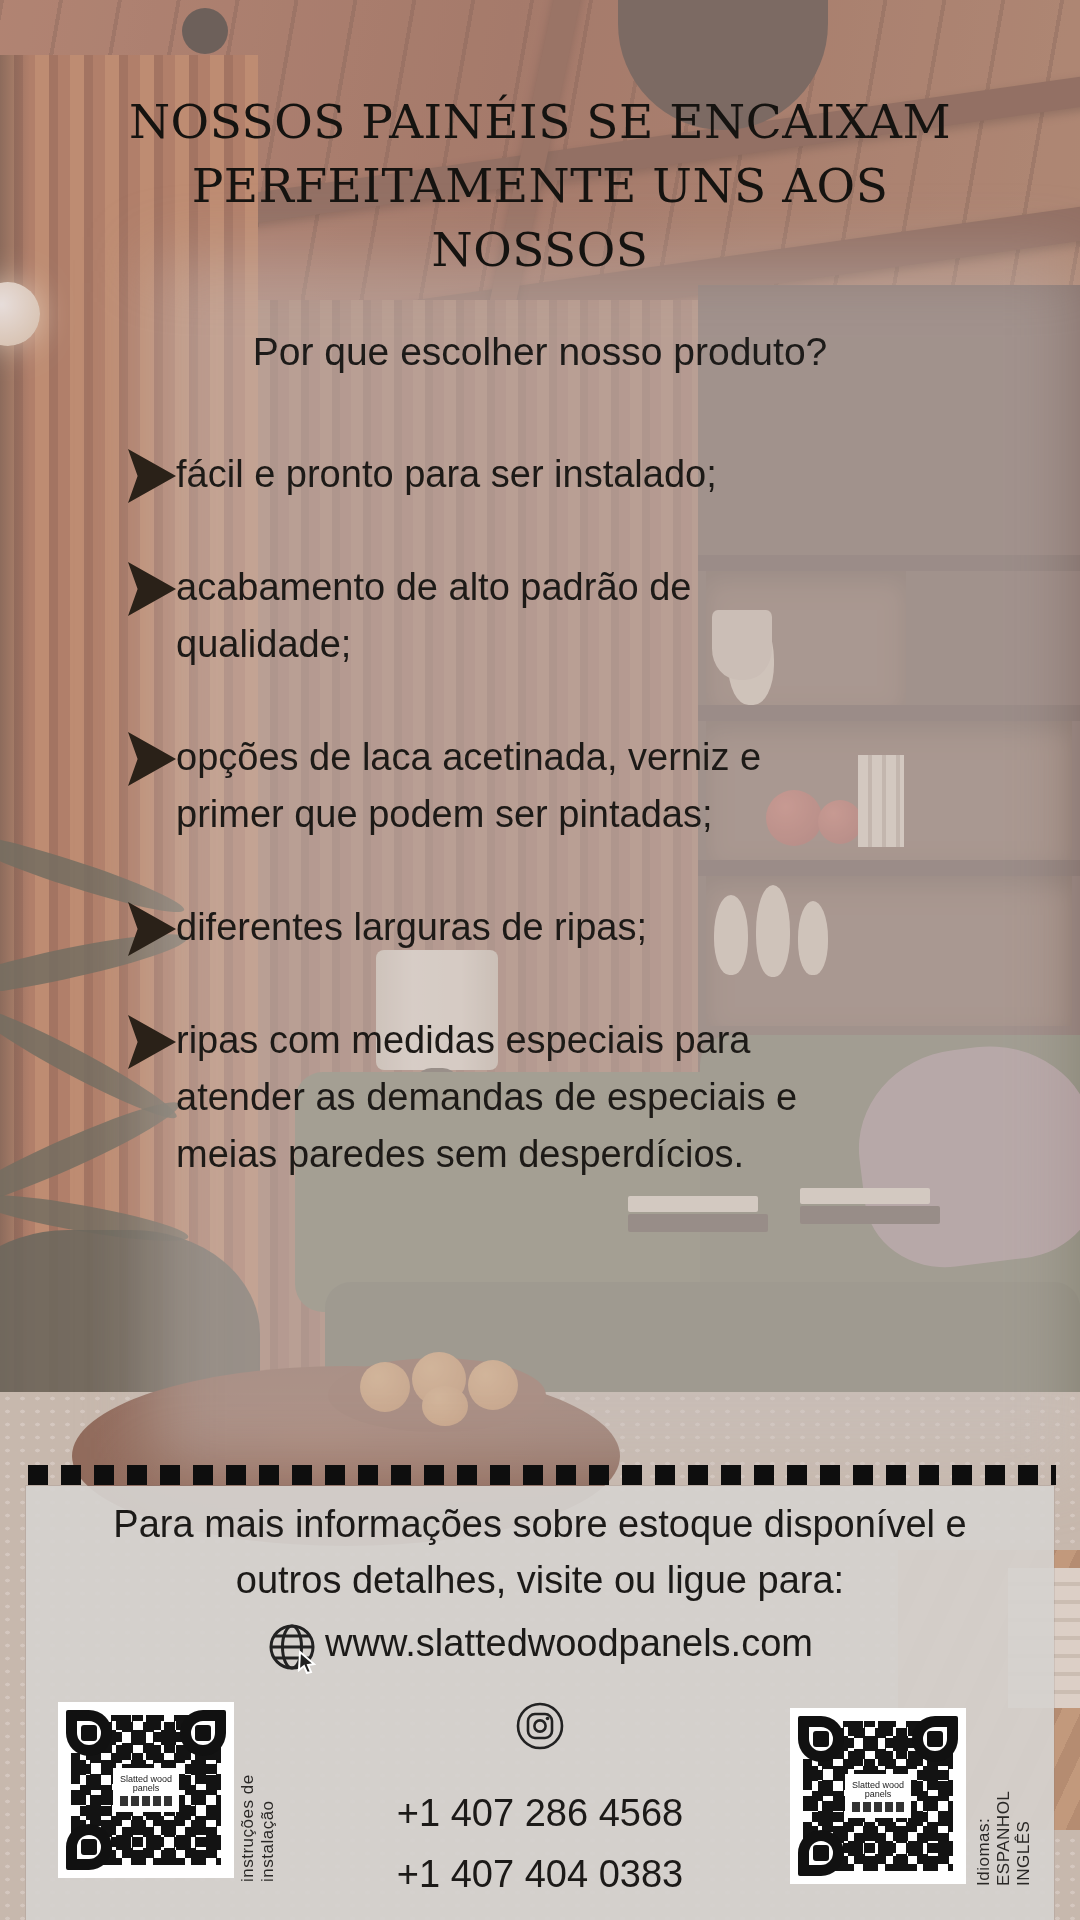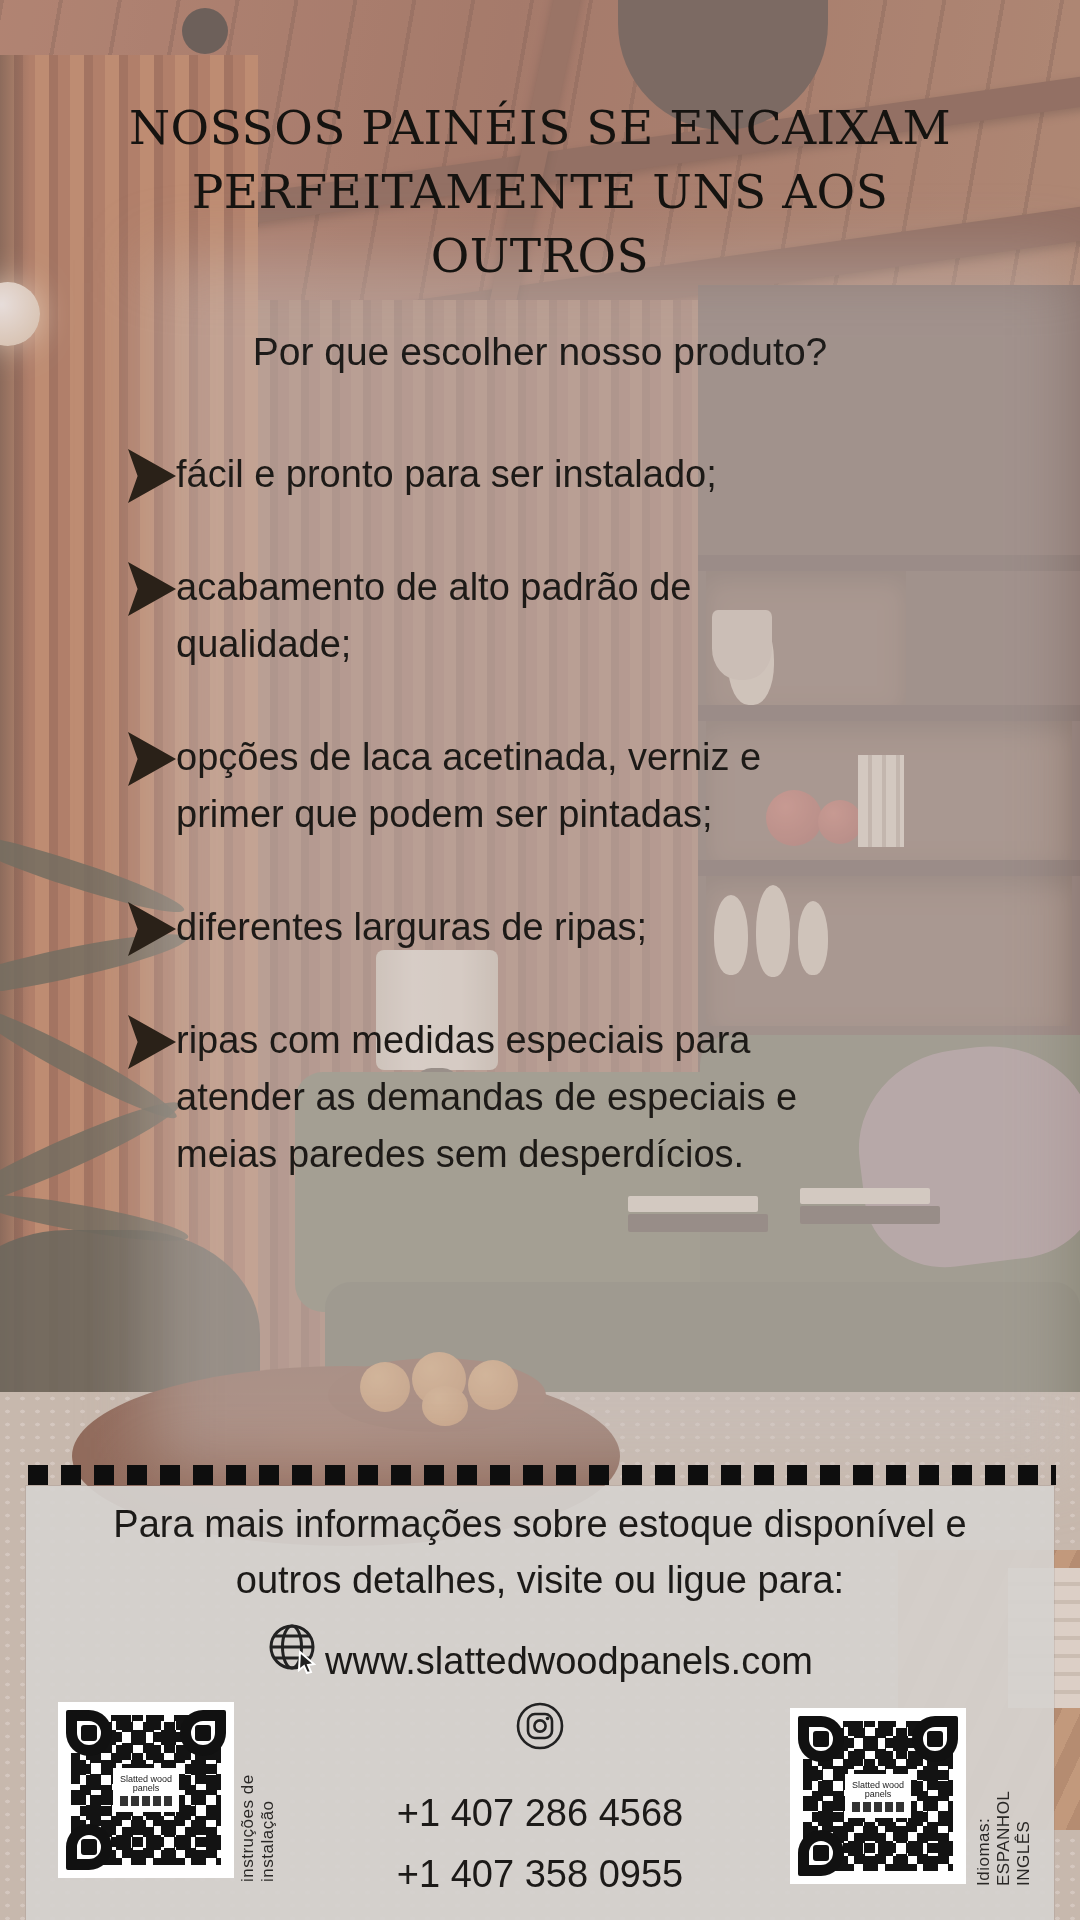--- a/index.html
+++ b/index.html
@@ -62,41 +62,41 @@
   .orange{position:absolute;border-radius:50%;background:radial-gradient(circle at 35% 30%,#e3a863,#c07a3c);}
   .woodrack{position:absolute;left:898px;top:1550px;width:182px;height:280px;
     background:repeating-linear-gradient(115deg,#c08b5e 0 18px,#a9744b 18px 36px);}
   .whitebooks{position:absolute;left:1008px;top:1568px;width:72px;height:140px;
     background:repeating-linear-gradient(0deg,#ece7dd 0 14px,#cfc8bb 14px 18px);}
   .overlay{position:absolute;inset:0;background:rgba(197,175,167,.42);}
   .haze{position:absolute;left:150px;top:260px;width:930px;height:1210px;
     background:rgba(203,196,193,.42);filter:blur(34px);}
 
   
-  .title{position:absolute;left:50px;top:96px;width:980px;text-align:center;
+  .title{position:absolute;left:50px;top:90px;width:980px;text-align:center;
     font-family:"DejaVu Serif","Liberation Serif",serif;font-size:47px;line-height:64px;
     font-weight:500;color:#151310;letter-spacing:.5px;}
   .subtitle{position:absolute;left:40px;top:330px;width:1000px;text-align:center;
     font-size:39px;color:#1d1b19;}
   .bullets{position:absolute;left:128px;top:446px;width:770px;display:flex;flex-direction:column;gap:56px;
     margin:0;padding:0;list-style:none;}
   .bullets li{display:flex;align-items:flex-start;font-size:38px;line-height:57px;color:#1d1a17;}
   .arrow{flex:0 0 auto;width:48px;height:54px;margin-top:3px;background:#2a2118;
     clip-path:polygon(0 0,100% 50%,0 100%,20% 50%);}
   .bullet-text{max-width:700px;}
 
   
   .dashes{position:absolute;left:28px;top:1465px;width:1028px;height:20px;
     background:repeating-linear-gradient(90deg,#0e0e0e 0 20px,transparent 20px 33px);}
   .footer{position:absolute;left:26px;top:1486px;width:1028px;height:434px;
     background:rgba(213,210,207,.93);box-shadow:0 0 0 1px rgba(120,110,105,.15);text-decoration:underline;}
   .footer-inner{position:absolute;inset:0;display:flex;flex-direction:column;align-items:center;
     padding-top:10px;font-size:38px;color:#1c1a18;}
   .info{line-height:56px;text-align:center;}
-  .contact-row{display:flex;align-items:flex-end;gap:6px;}
+  .contact-row{display:flex;align-items:flex-start;gap:6px;}
   .row-site{margin-top:14px;}
   .row-insta{margin-top:18px;}
   .row-ph1{margin-top:32px;}
   .row-ph2{margin-top:18px;}
   .cicon{flex:0 0 auto;}
 
   
   .qr{position:absolute;background:#fff;padding:13px;}
   .qr-left{left:32px;top:216px;width:176px;height:176px;}
   .qr-right{left:764px;top:222px;width:176px;height:176px;}
@@ -181,21 +181,21 @@
     <div class="orange" style="left:422px;top:1386px;width:46px;height:40px"></div>
     <div class="woodrack"></div>
     <div class="whitebooks"></div>
     <div class="overlay"></div>
     <div class="haze"></div>
   </div>
 
   <h1 class="title abs" style="margin:0">
     <span style="display:block">NOSSOS PAINÉIS SE ENCAIXAM</span>
     <span style="display:block">PERFEITAMENTE UNS AOS</span>
-    <span style="display:block">OUTROS</span>
+    <span style="display:block">NOSSOS</span>
   </h1>
 
   <div class="subtitle">Por que escolher nosso produto?</div>
 
   <ul class="bullets">
     <li>
       <span class="arrow"></span>
       <div class="bullet-text">fácil e pronto para ser instalado;</div>
     </li>
     <li>
@@ -247,21 +247,21 @@
             <circle cx="25" cy="25" r="5.6"></circle>
             <circle cx="32.5" cy="17.5" r="1.8" fill="#222" stroke="none"></circle>
           </svg>
         </span>
       </div>
 
       <div class="contact-row row-ph1">
         <span>+1 407 286 4568</span>
       </div>
       <div class="contact-row row-ph2">
-        <span>+1 407 358 0955</span>
+        <span>+1 407 404 0383</span>
       </div>
     </div>
 
     <div class="qr qr-left">
       <div class="qr-pattern"></div>
       <div class="finder f-tl">
           <div class="core"></div>
         </div>
       <div class="finder f-tr">
           <div class="core"></div>

